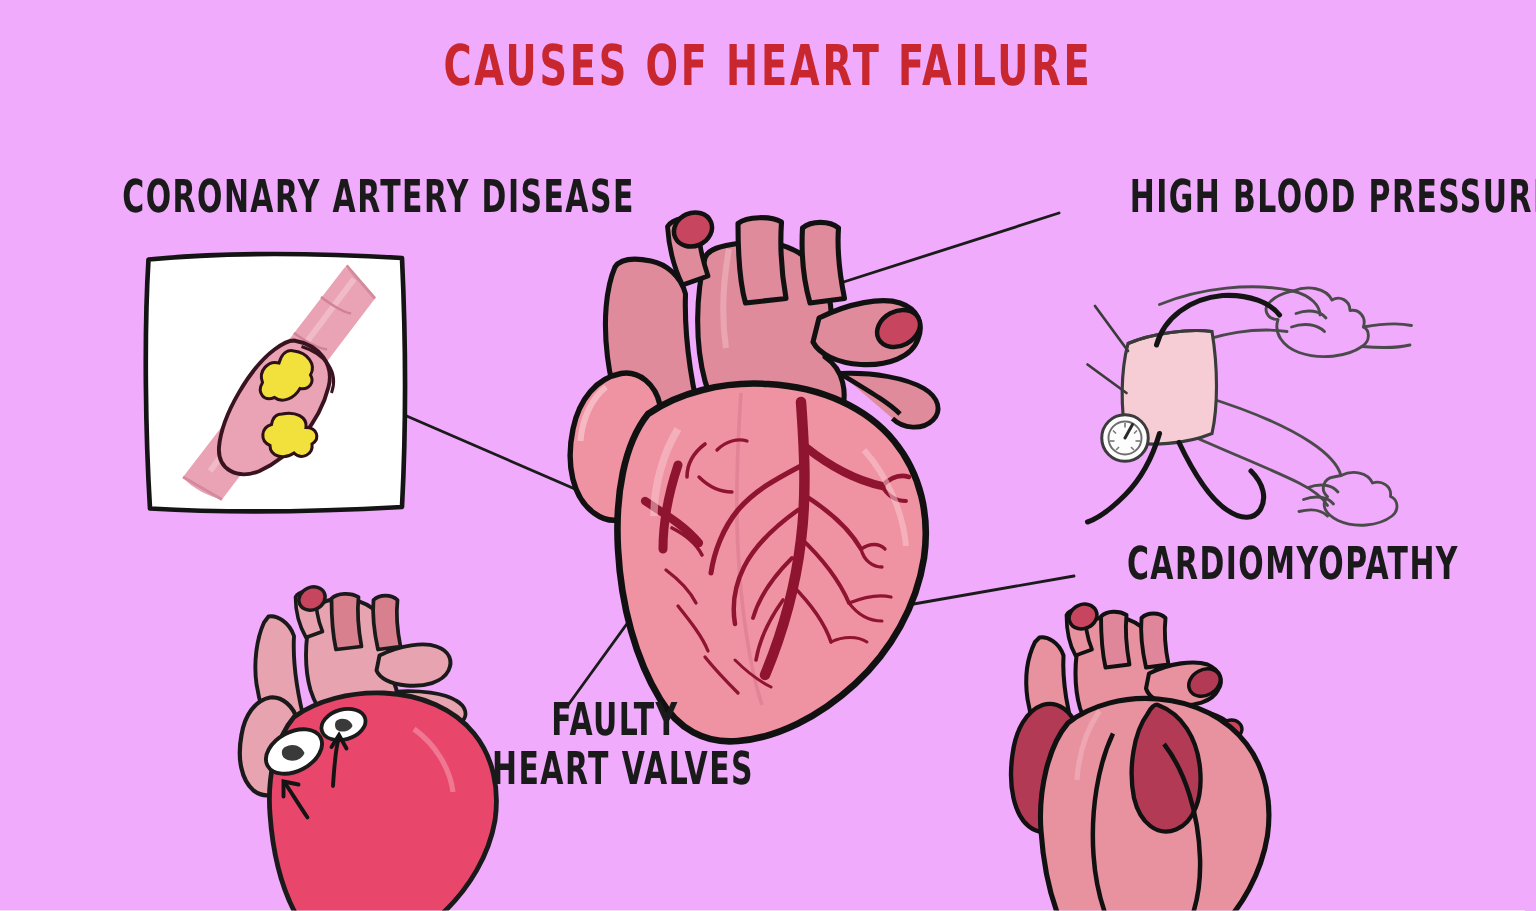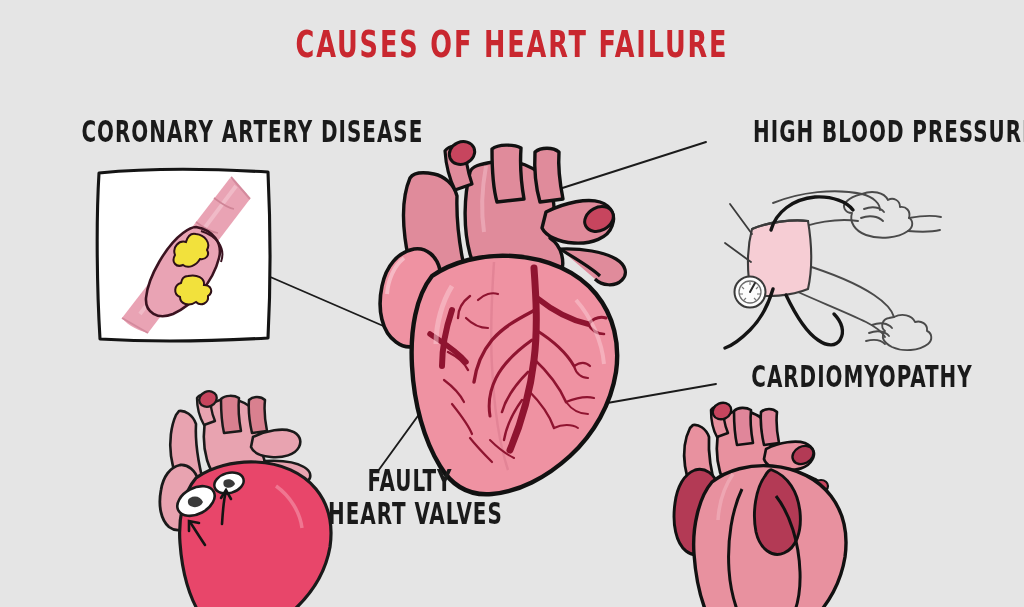--- a/index.html
+++ b/index.html
@@ -12,21 +12,21 @@
     height: 607px;
     position: relative;
     overflow: hidden;
     font-family: "DejaVu Sans Condensed", "Liberation Sans Narrow", "Liberation Sans", sans-serif;
   }
   #stage {
     position: absolute;
     inset: 0;
     width: 1024px;
     height: 607px;
-    background: #e5e5e5;
+    background: #f0abfc;
   }
   .label {
     position: absolute;
     font-family: "Liberation Sans Narrow", "DejaVu Sans Condensed", "Liberation Sans", sans-serif;
     font-weight: 700;
     letter-spacing: 1.2px;
     color: #1a1a1a;
     white-space: nowrap;
     line-height: 1.08;
     transform: scaleX(0.82) scaleY(1.12);

